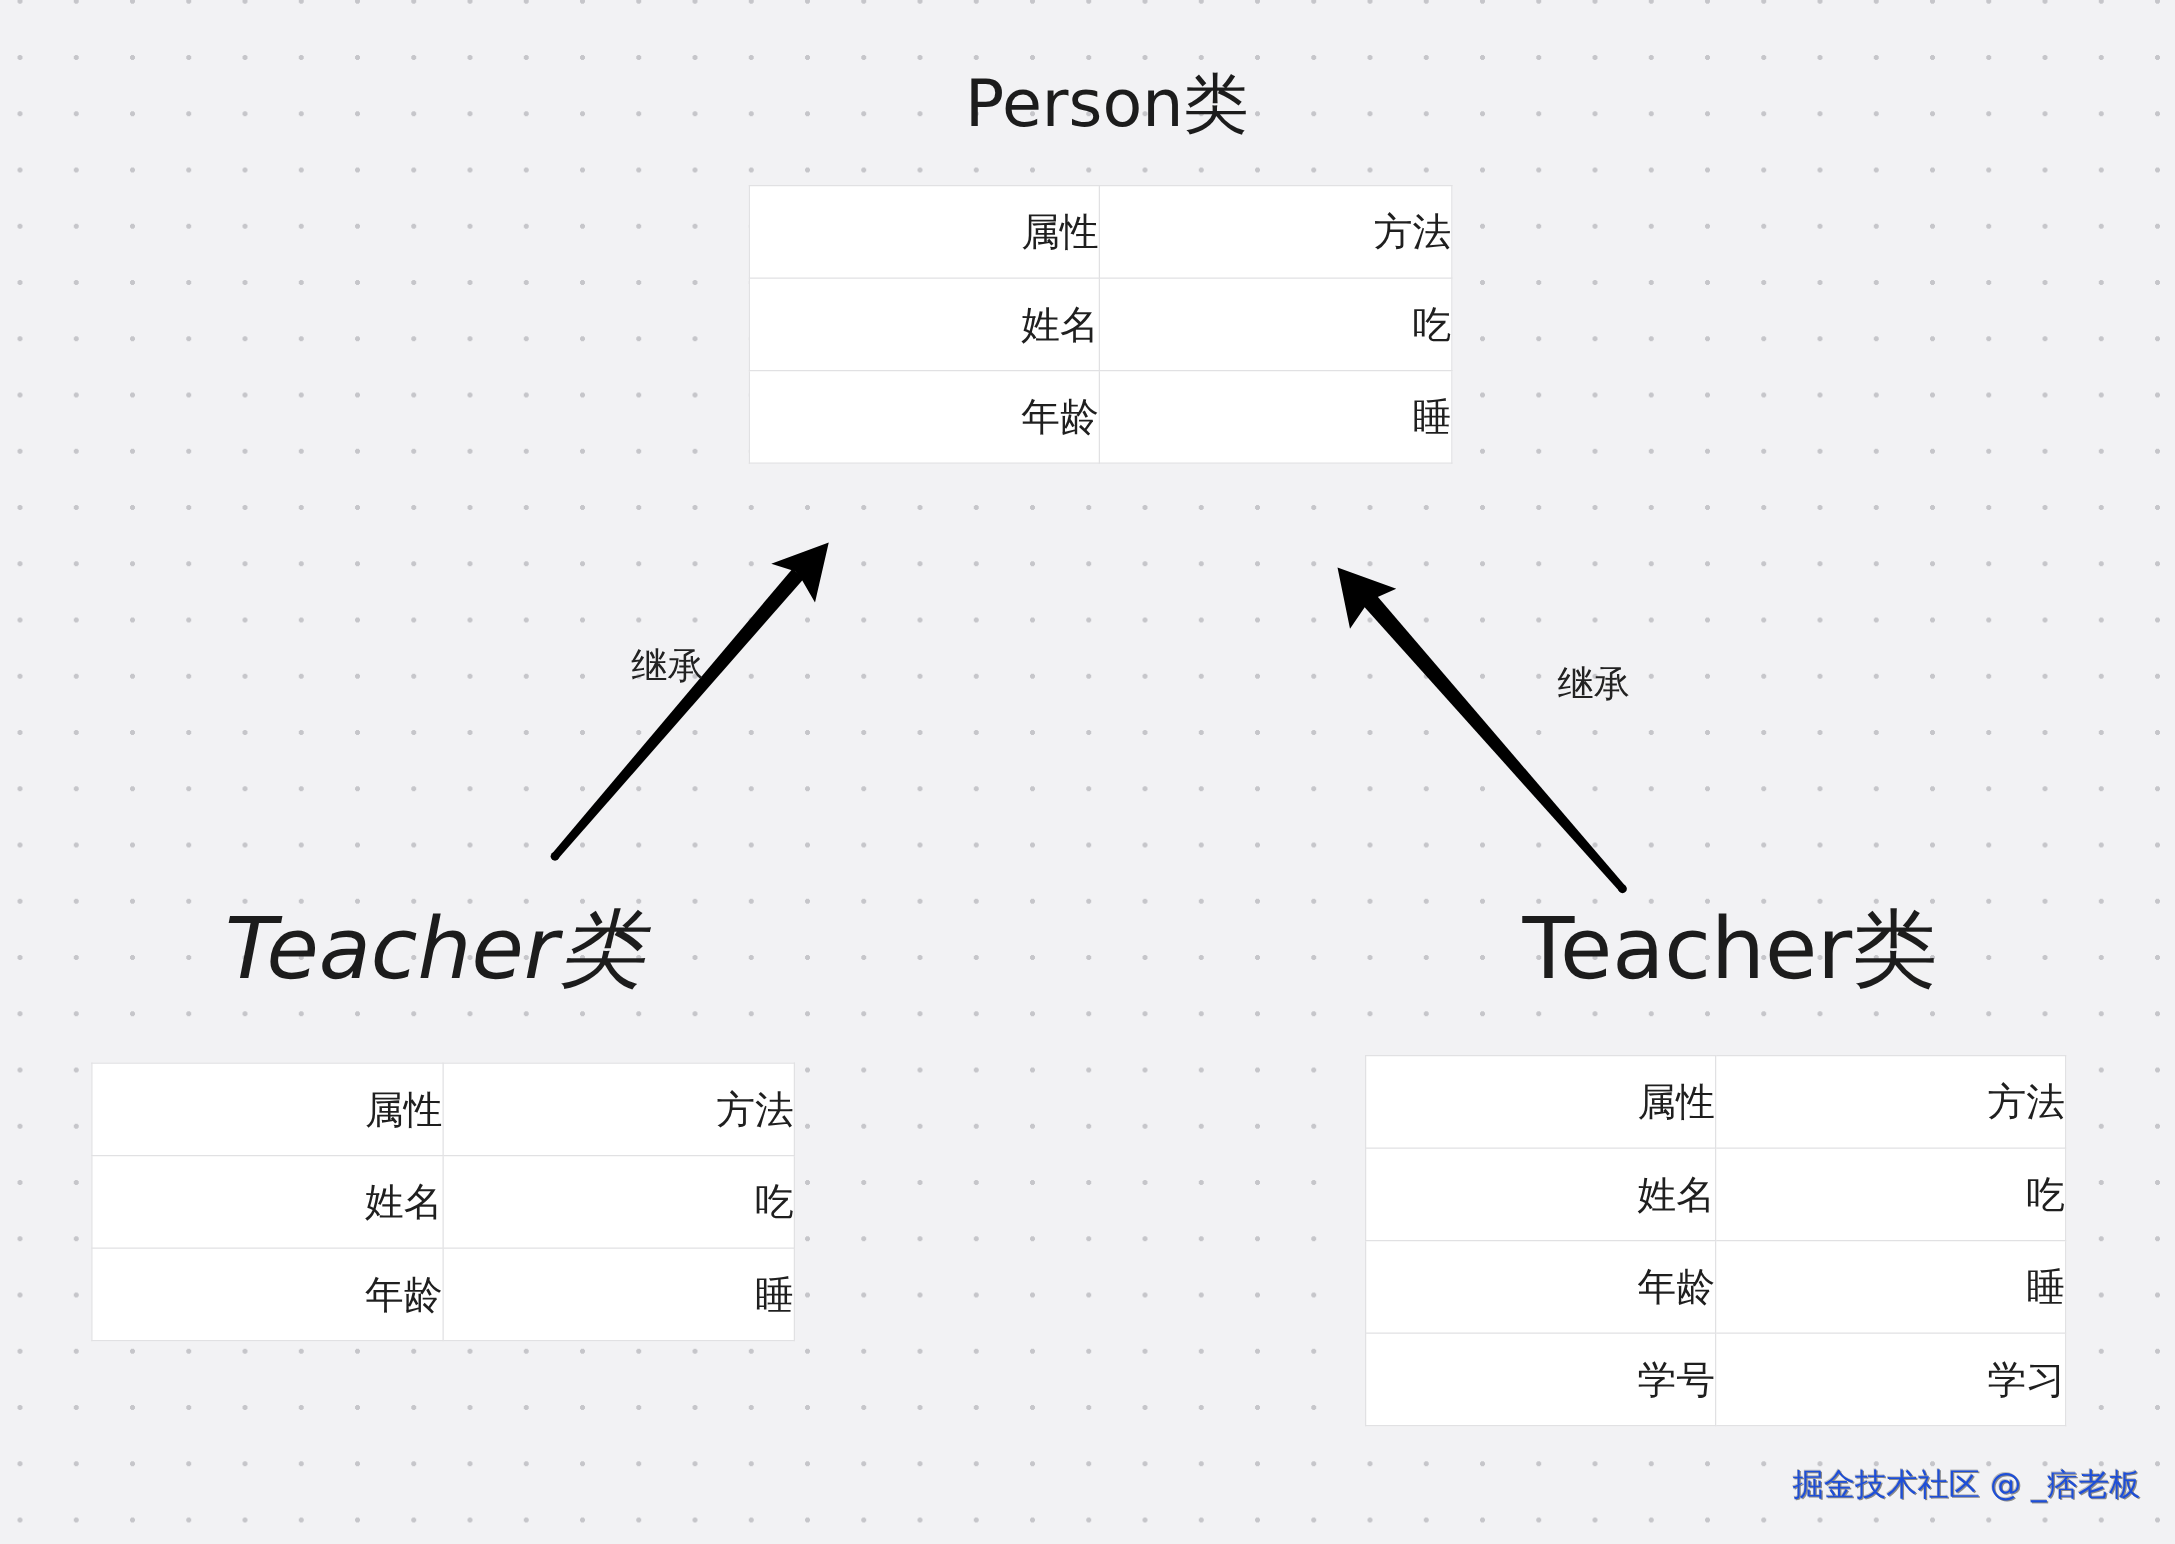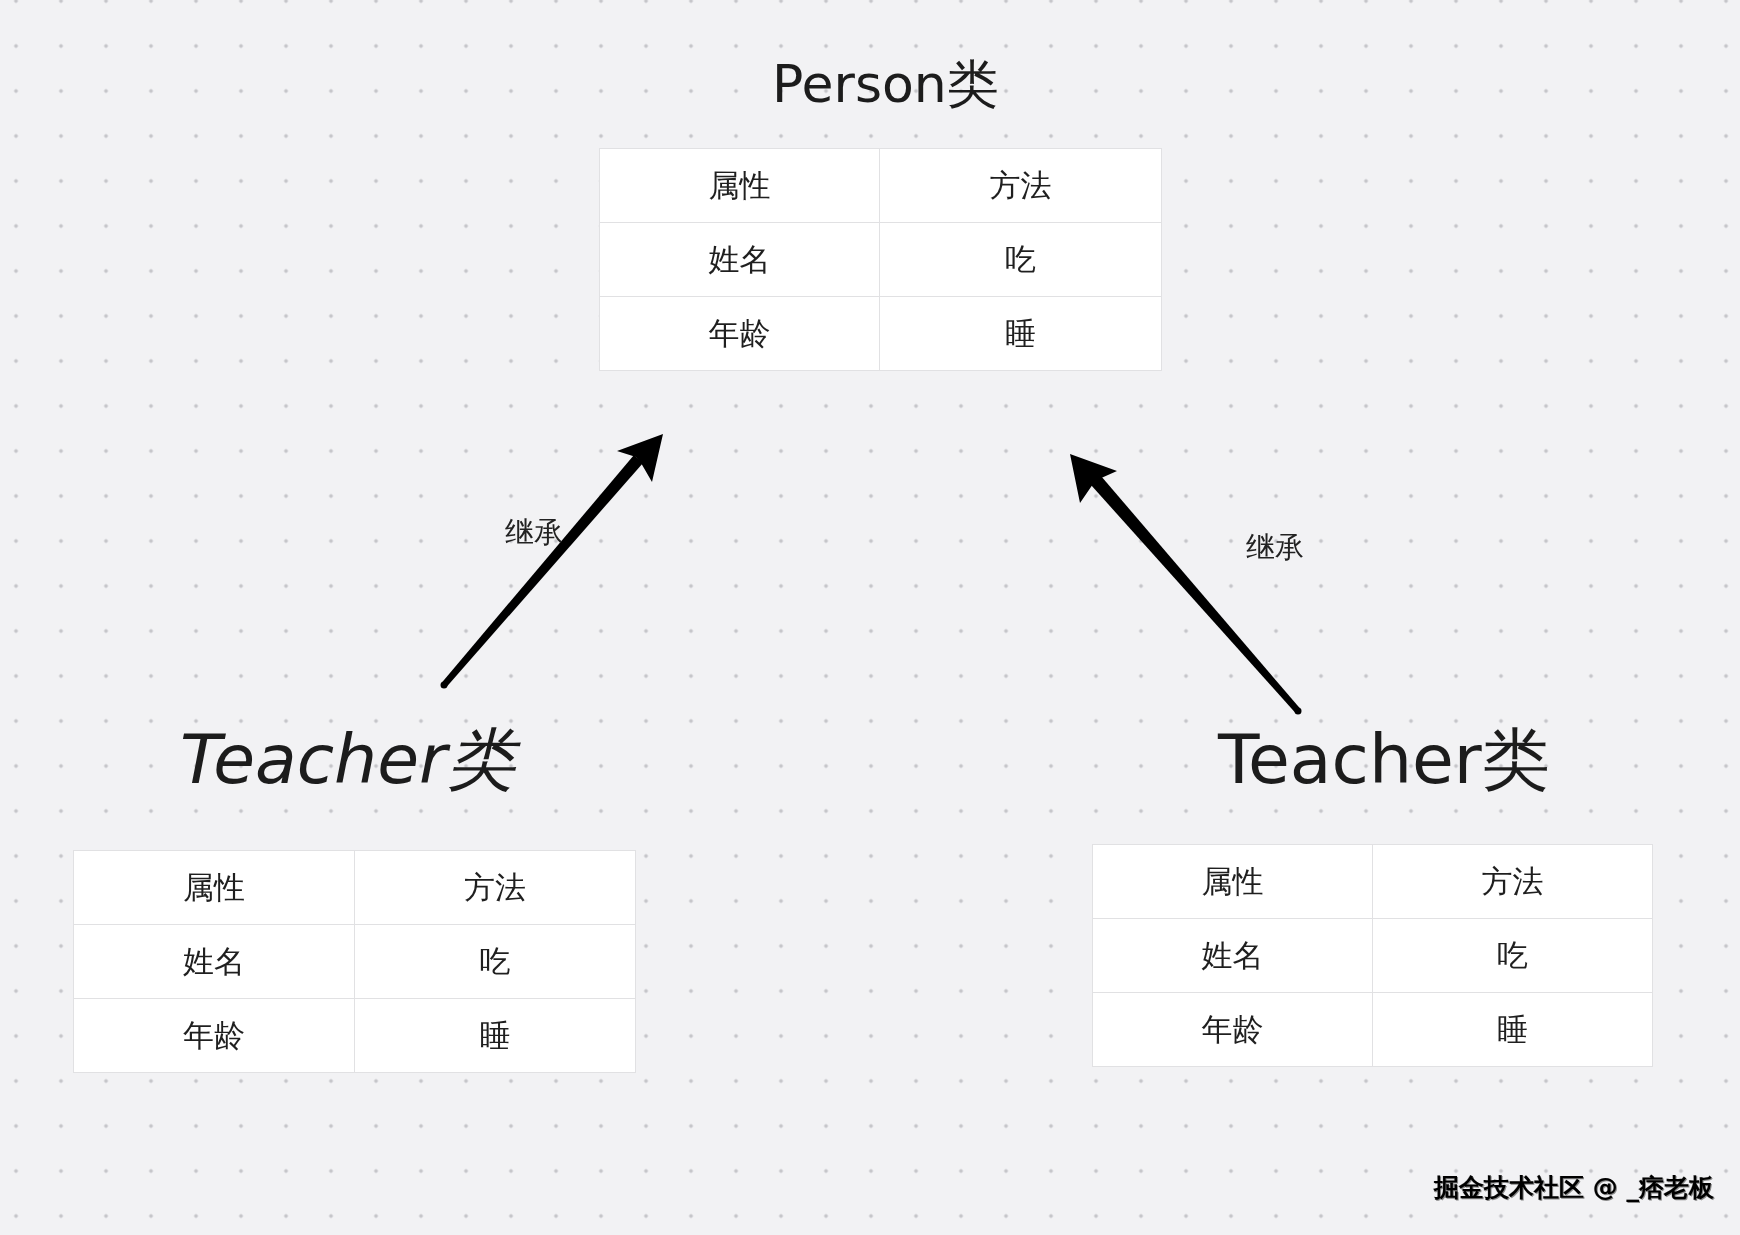--- a/index.html
+++ b/index.html
@@ -17,40 +17,39 @@
     font-family: "DejaVu Sans", sans-serif; letter-spacing: 0px;
   }
   .title.person { left: 772px; top: 54px; font-size: 52px; line-height: 60px; }
   .title.teacher { left: 180px; top: 718px; font-size: 68px; line-height: 84px; font-style: italic; }
   .title.student { left: 1218px; top: 718px; font-size: 68px; line-height: 84px; }
   table.cls {
     position: absolute; border-collapse: collapse; background: #ffffff;
     table-layout: fixed;
   }
   table.cls td {
-    border: 1.5px solid #e1e1e3; text-align: center; vertical-align: middle;
+    border: 1.5px solid #e1e1e3; text-align: right; vertical-align: middle;
     font-size: 31px; height: 73px; padding: 0; color: #1f1f1f;
     font-family: "DejaVu Sans", sans-serif;
   }
   #person-table { left: 599px; top: 148px; width: 562px; }
   #teacher-table { left: 73px; top: 850px; width: 562px; }
   #student-table { left: 1092px; top: 844px; width: 560px; }
   .arrows { position: absolute; left: 0; top: 0; width: 1740px; height: 1235px; pointer-events: none; }
   .edge-label {
     position: absolute; font-size: 29px; line-height: 36px; color: #222;
     white-space: nowrap; font-family: "DejaVu Sans", sans-serif; margin-left: 36px;
   }
   #label-left { left: 469px; top: 514px; }
   #label-right { left: 1210px; top: 529px; }
   .watermark {
     position: absolute; left: 1434px; top: 1172px; font-size: 25px; line-height: 32px;
-    color: #000000; white-space: nowrap;
+    color: #1d4ed8; white-space: nowrap;
     text-shadow: 1px 1px 0 #8a8a8a, -0.5px -0.5px 0 #bdbdbd;
     font-family: "DejaVu Sans", sans-serif;
-    font-weight: bold;
   }
 </style>
 </head>
 <body>
 
 <div class="title person">Person类</div>
 <div class="title teacher">Teacher类</div>
 <div class="title student">Teacher类</div>
 
 <table class="cls" id="person-table">
@@ -106,20 +105,24 @@
     <td>方法</td>
   </tr>
   <tr>
     <td>姓名</td>
     <td>吃</td>
   </tr>
   <tr>
     <td>年龄</td>
     <td>睡</td>
   </tr>
+  <tr>
+    <td>学号</td>
+    <td>学习</td>
+  </tr>
 </tbody>
   </table>
 
 <svg class="arrows" viewBox="0 0 1740 1235">
 
   <g>
     <path d="M 441.5 683 L 446.5 687 L 643 463 L 634 455 Z" fill="#000"></path>
     <path d="M 663 434 L 652 482 L 641 463 L 636 457 L 617 451 Z" fill="#000"></path>
     <circle cx="444" cy="685" r="3.5" fill="#000"></circle>
   </g>

